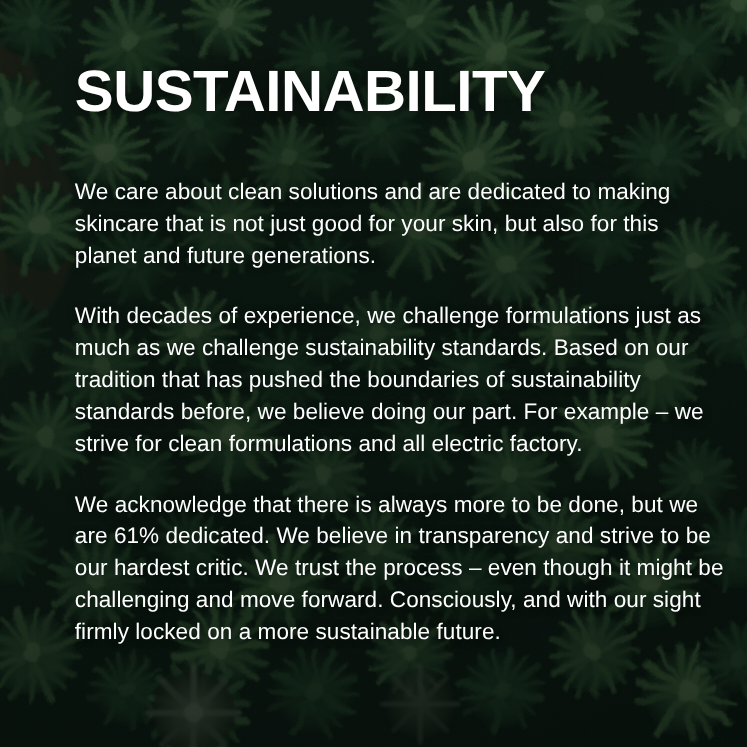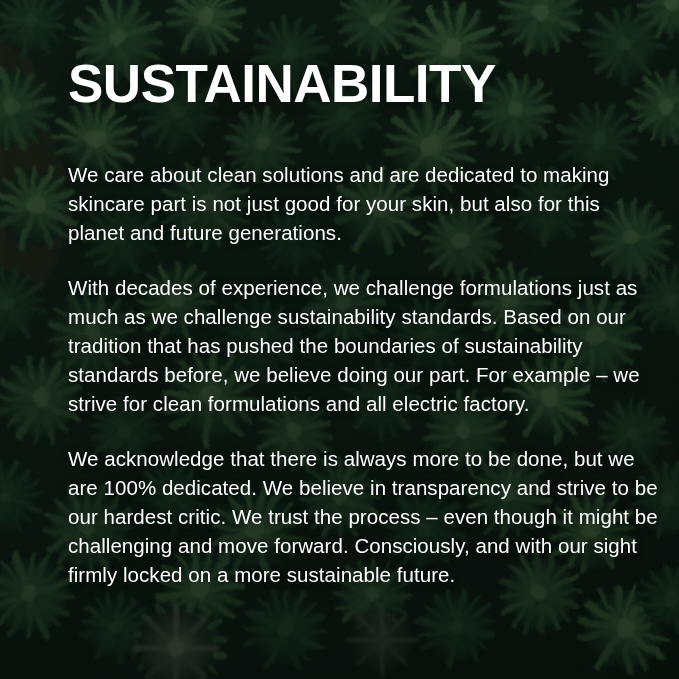--- a/index.html
+++ b/index.html
@@ -318,19 +318,19 @@
     <rect x="0" y="0" width="679" height="679" fill="none"></rect>
   </svg>
 
   <div id="dark-overlay"></div>
 
   <div id="content">
 
     <h1 id="page-title">SUSTAINABILITY</h1>
 
     <div id="body-copy">
-      <p class="para">We care about clean solutions and are dedicated to making skincare part is not just good for your skin, but also for this planet and future generations.</p>
+      <p class="para">We care about clean solutions and are dedicated to making skincare that is not just good for your skin, but also for this planet and future generations.</p>
       <p class="para">With decades of experience, we challenge formulations just as much as we challenge sustainability standards. Based on our tradition that has pushed the boundaries of sustainability standards before, we believe doing our part. For example – we strive for clean formulations and all electric factory.</p>
-      <p class="para">We acknowledge that there is always more to be done, but we are 100% dedicated. We believe in transparency and strive to be our hardest critic. We trust the process – even though it might be challenging and move forward. Consciously, and with our sight firmly locked on a more sustainable future.</p>
+      <p class="para">We acknowledge that there is always more to be done, but we are 61% dedicated. We believe in transparency and strive to be our hardest critic. We trust the process – even though it might be challenging and move forward. Consciously, and with our sight firmly locked on a more sustainable future.</p>
     </div>
 
   </div>
 </div>
 
 </body></html>

